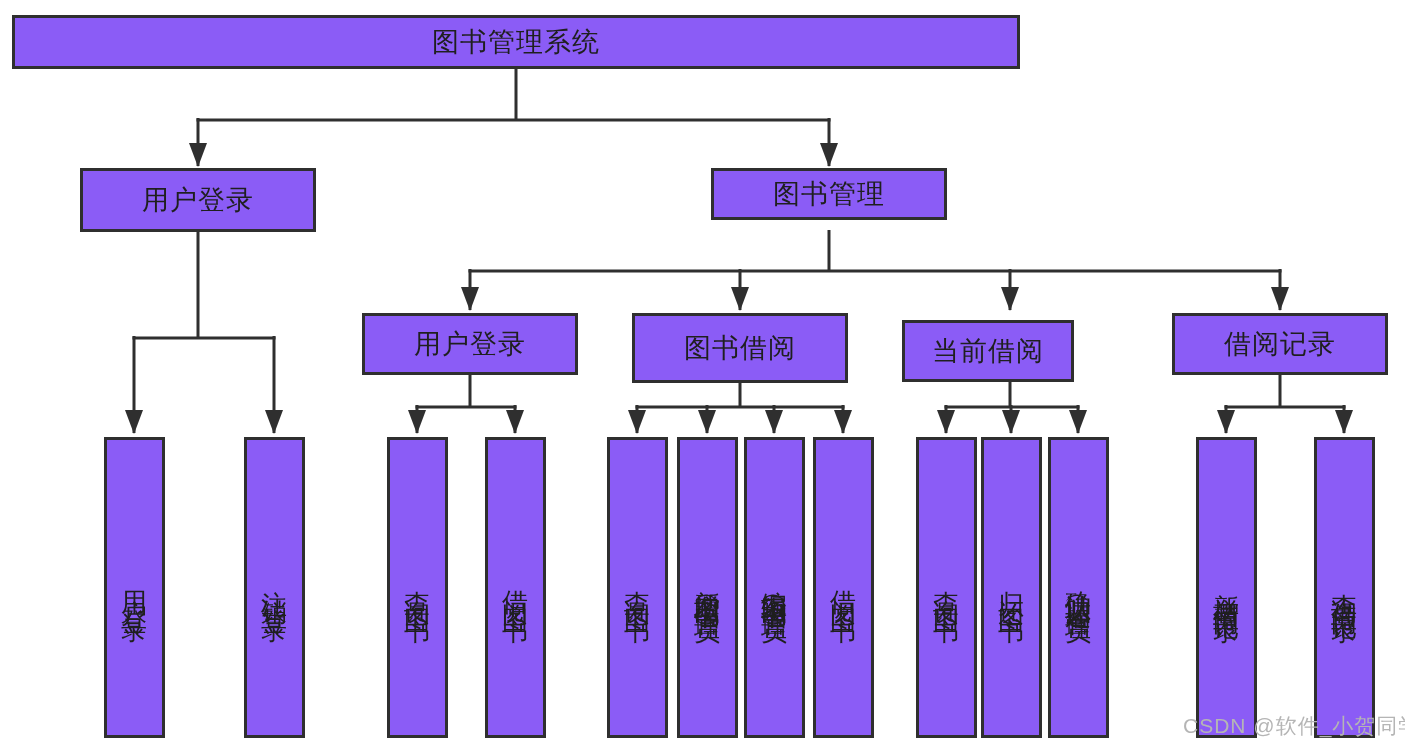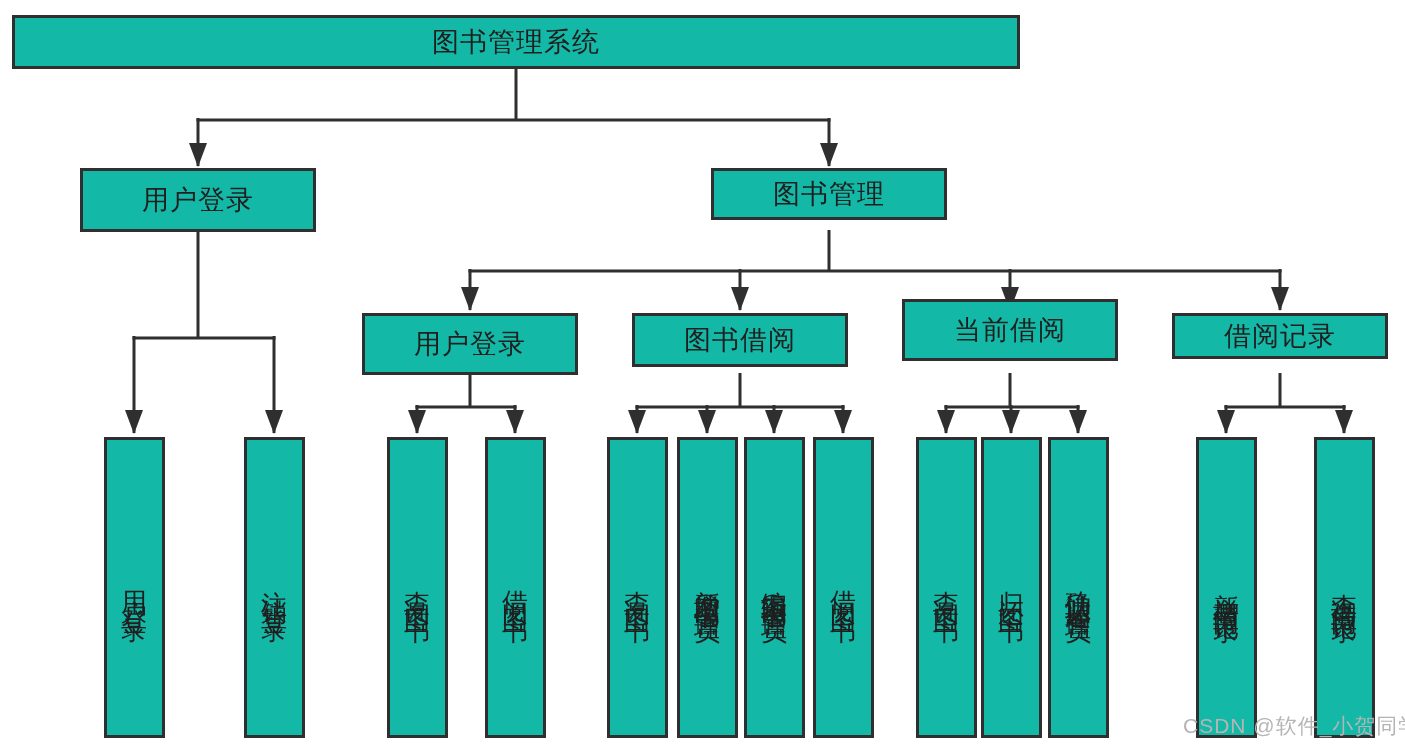--- a/index.html
+++ b/index.html
@@ -12,21 +12,21 @@
   body{
     width:1405px;height:747px;position:relative;overflow:hidden;
     background:var(--background);
     font-family:"Liberation Sans", sans-serif;
   }
   .wires{position:absolute;left:0;top:0;}
   .wires path.w{stroke:var(--line);stroke-width:3;fill:none;}
   .wires marker path{fill:var(--line);stroke:none;}
   .box{
     position:absolute;box-sizing:border-box;
-    border:3px solid var(--line);background:#14b8a6;color:var(--text);
+    border:3px solid var(--line);background:#8b5cf6;color:var(--text);
     display:flex;align-items:center;justify-content:center;
   }
   .box.h span{font-size:27px;letter-spacing:1px;white-space:nowrap;}
   .box.v span{
     writing-mode:vertical-rl;text-orientation:mixed;
     font-size:26px;line-height:1;white-space:nowrap;
   }
   .box.v4 span{letter-spacing:9px;}
   .box.v6 span{letter-spacing:5px;}
   .box.v9 span{letter-spacing:4px;}
@@ -86,27 +86,27 @@
 <div class="box h" style="left:80px;top:168px;width:236px;height:64px">
   <span>用户登录</span>
 </div>
 <div class="box h" style="left:711px;top:168px;width:236px;height:52px">
   <span>图书管理</span>
 </div>
 
 <div class="box h" style="left:362px;top:313px;width:216px;height:62px">
   <span>用户登录</span>
 </div>
-<div class="box h" style="left:632px;top:313px;width:216px;height:54px">
+<div class="box h" style="left:632px;top:313px;width:216px;height:70px">
   <span>图书借阅</span>
 </div>
-<div class="box h" style="left:902px;top:299px;width:216px;height:62px">
+<div class="box h" style="left:902px;top:320px;width:172px;height:62px">
   <span>当前借阅</span>
 </div>
-<div class="box h" style="left:1172px;top:313px;width:216px;height:46px">
+<div class="box h" style="left:1172px;top:313px;width:216px;height:62px">
   <span>借阅记录</span>
 </div>
 
 <div class="box v v4" style="left:104px;top:437px;width:61px;height:301px">
   <span>用户登录</span>
 </div>
 <div class="box v v4" style="left:244px;top:437px;width:61px;height:301px">
   <span>注销登录</span>
 </div>
 

